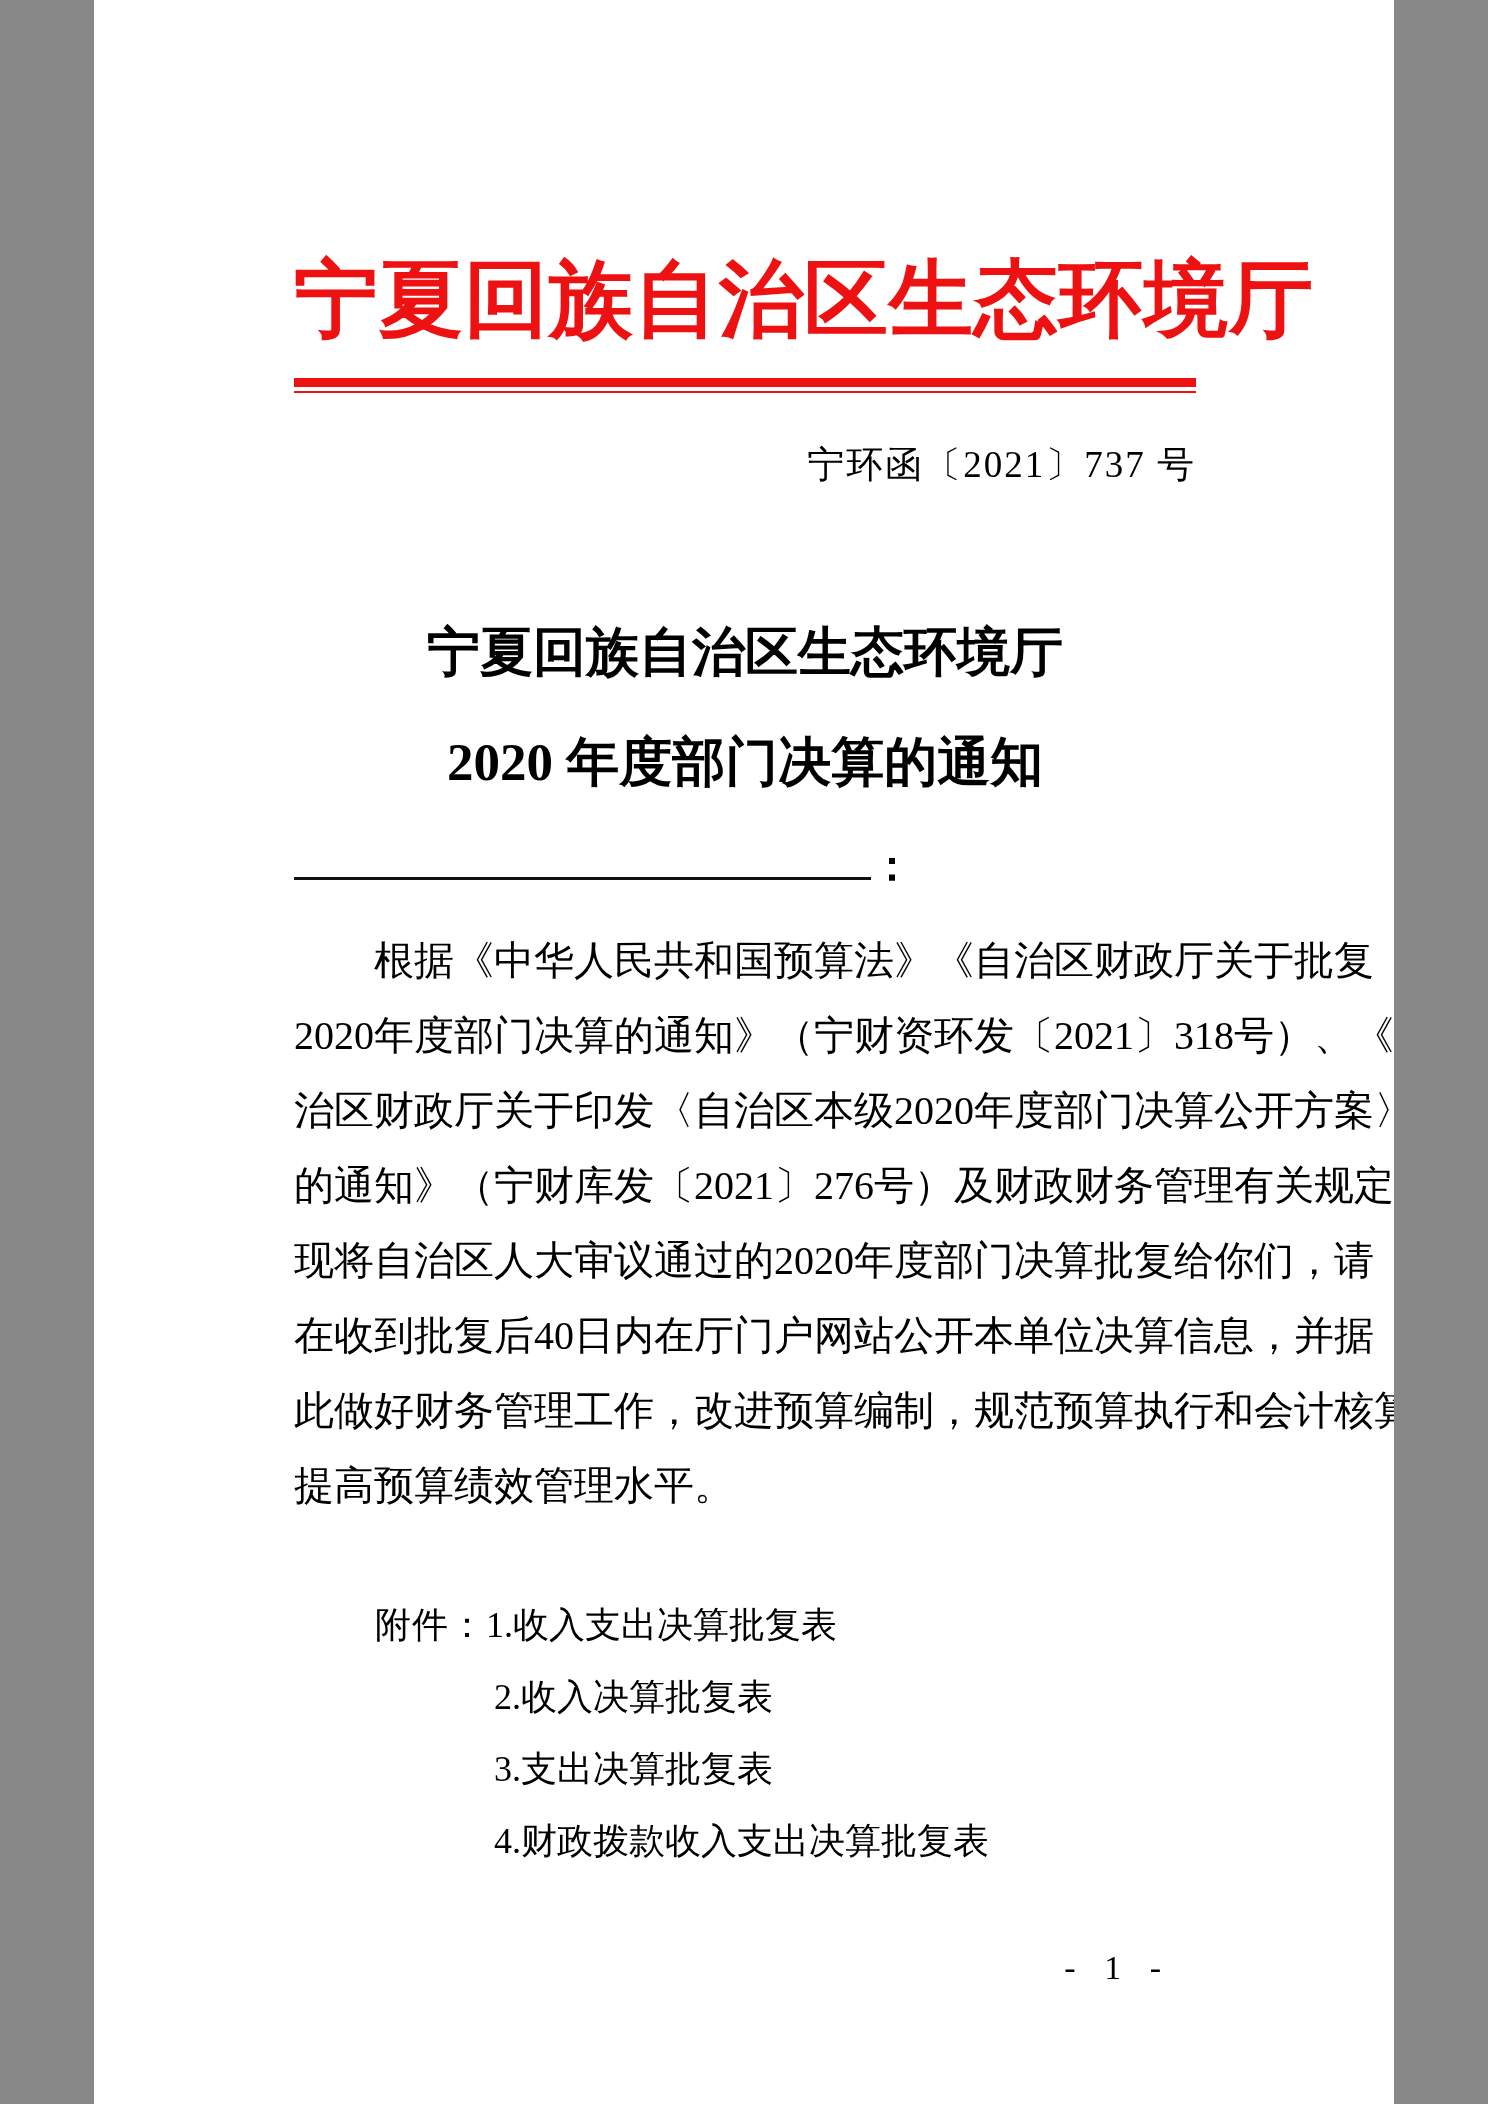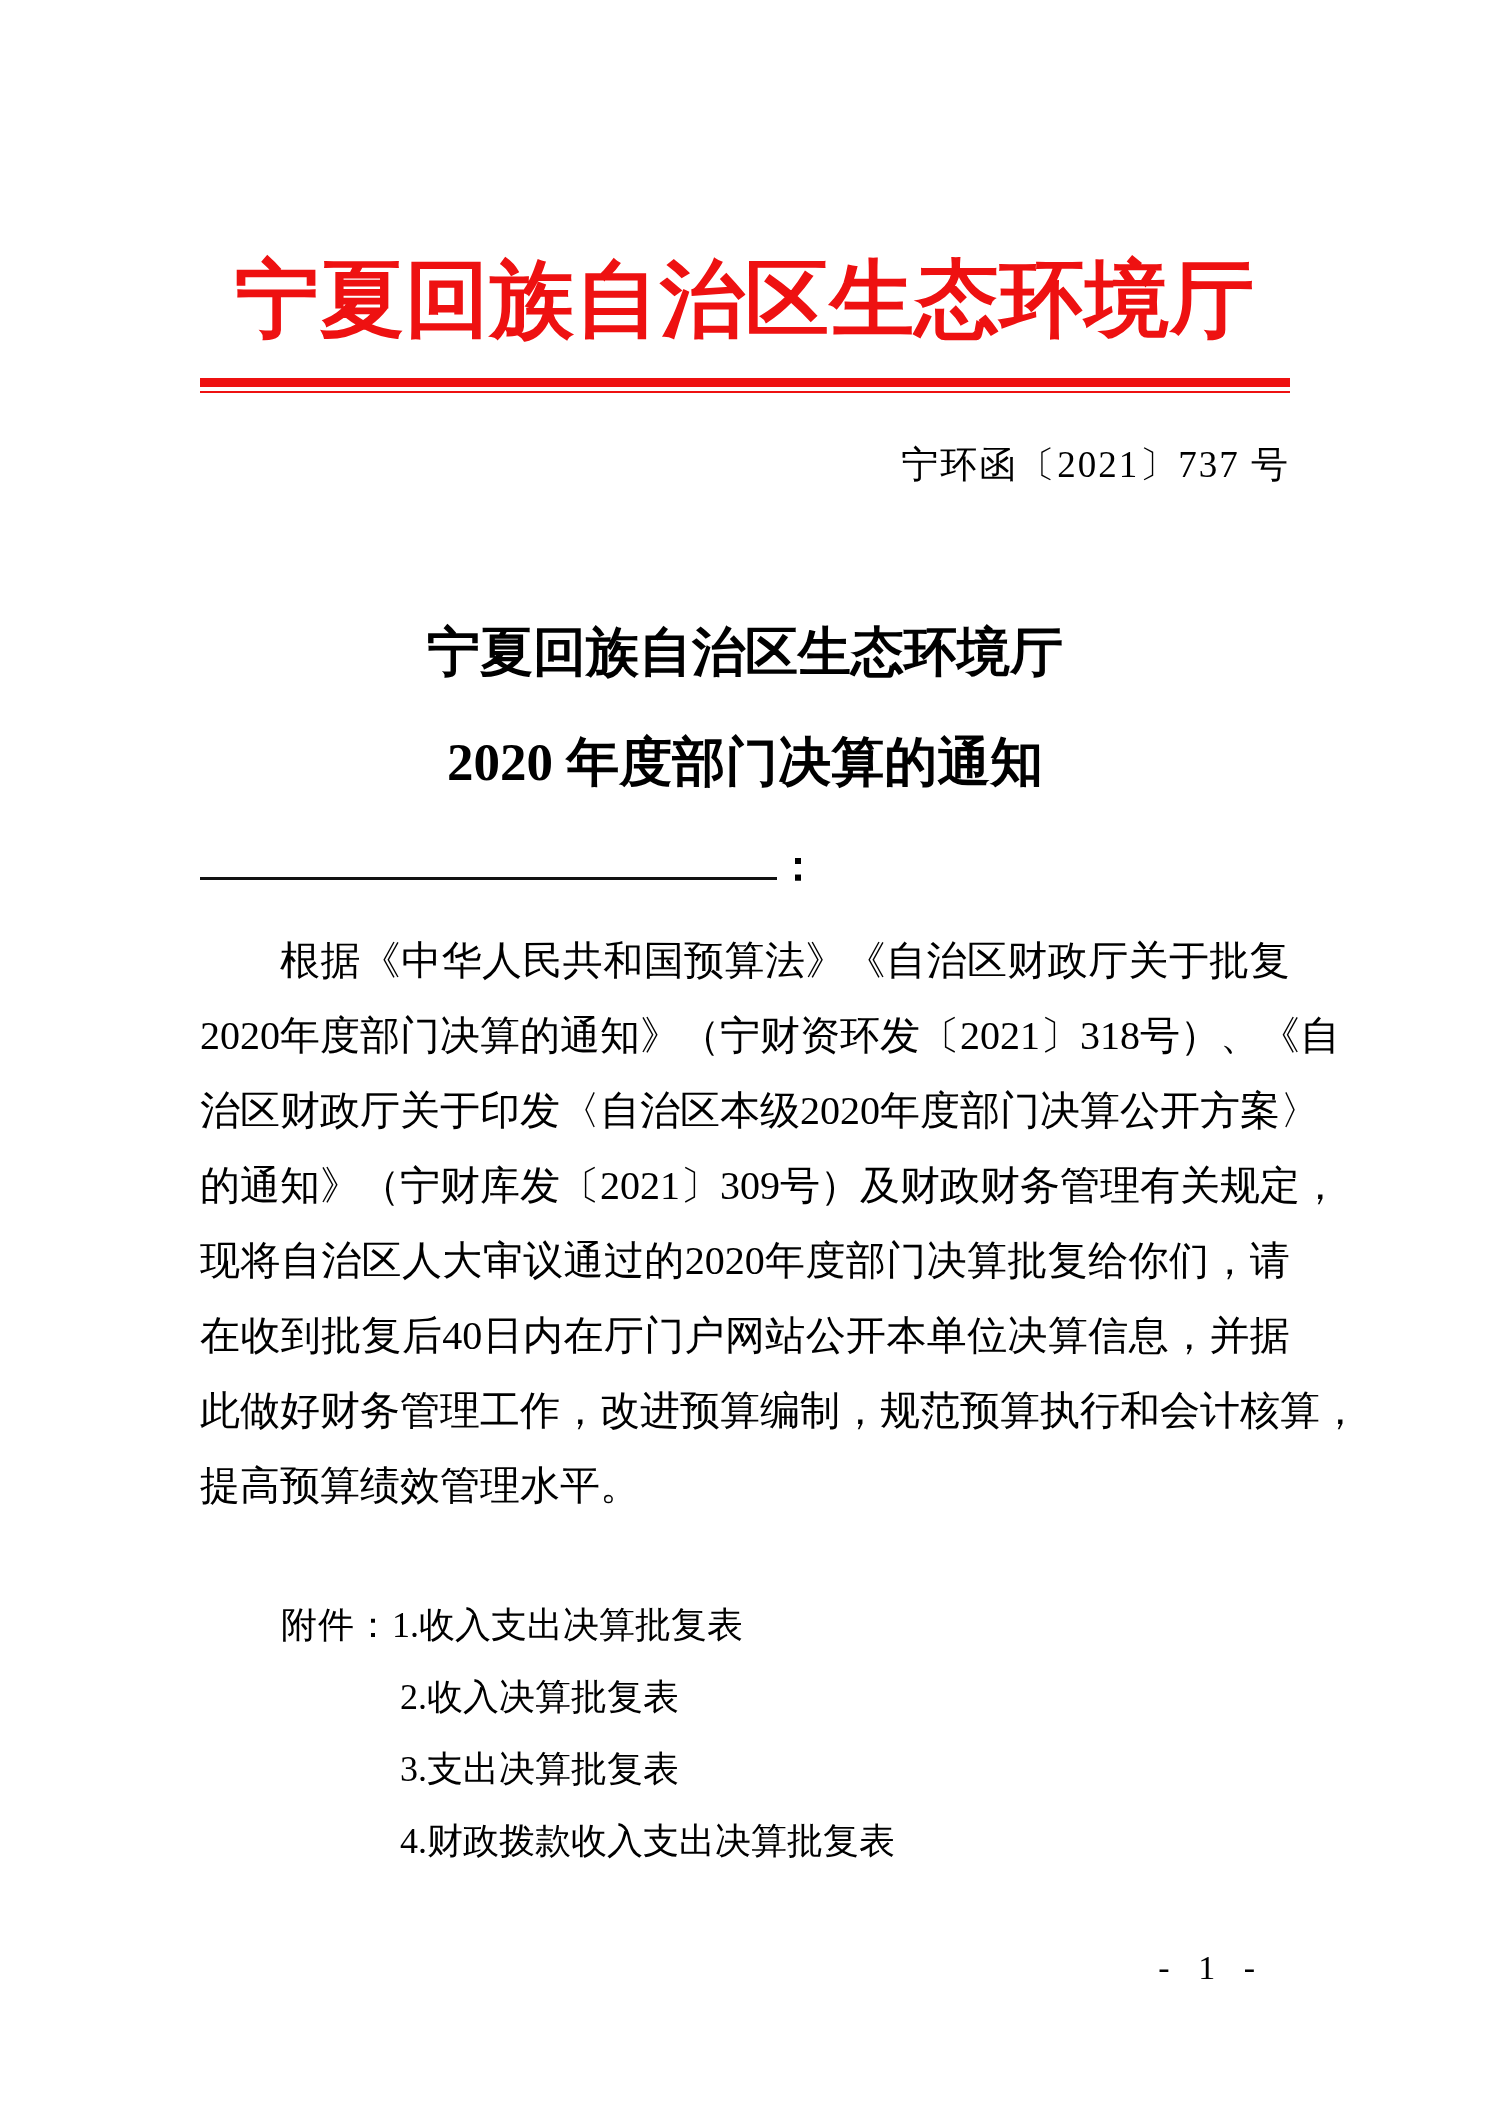--- a/index.html
+++ b/index.html
@@ -1,18 +1,18 @@
 <!DOCTYPE html>
 <html><head>
 <meta charset="utf-8">
 <style>
   html,body { margin:0; padding:0; background:#888; }
   .page {
     position: relative;
-    width: 1488px;
+    width: 1300px;
     height: 2104px;
     margin: 0 auto;
     background: #ffffff;
     box-sizing: border-box;
     padding: 248px 198px 0 200px;
     font-family: "Liberation Serif", "DejaVu Serif", serif;
     color: #000;
     overflow: hidden;
   }
 
@@ -215,21 +215,21 @@
         <span>知</span>
         <span>》</span>
         <span>（</span>
         <span>宁</span>
         <span>财</span>
         <span>库</span>
         <span>发</span>
         <span>〔</span>
         <span>2021</span>
         <span>〕</span>
-        <span>309</span>
+        <span>276</span>
         <span>号</span>
         <span>）</span>
         <span>及</span>
         <span>财</span>
         <span>政</span>
         <span>财</span>
         <span>务</span>
         <span>管</span>
         <span>理</span>
         <span>有</span>

